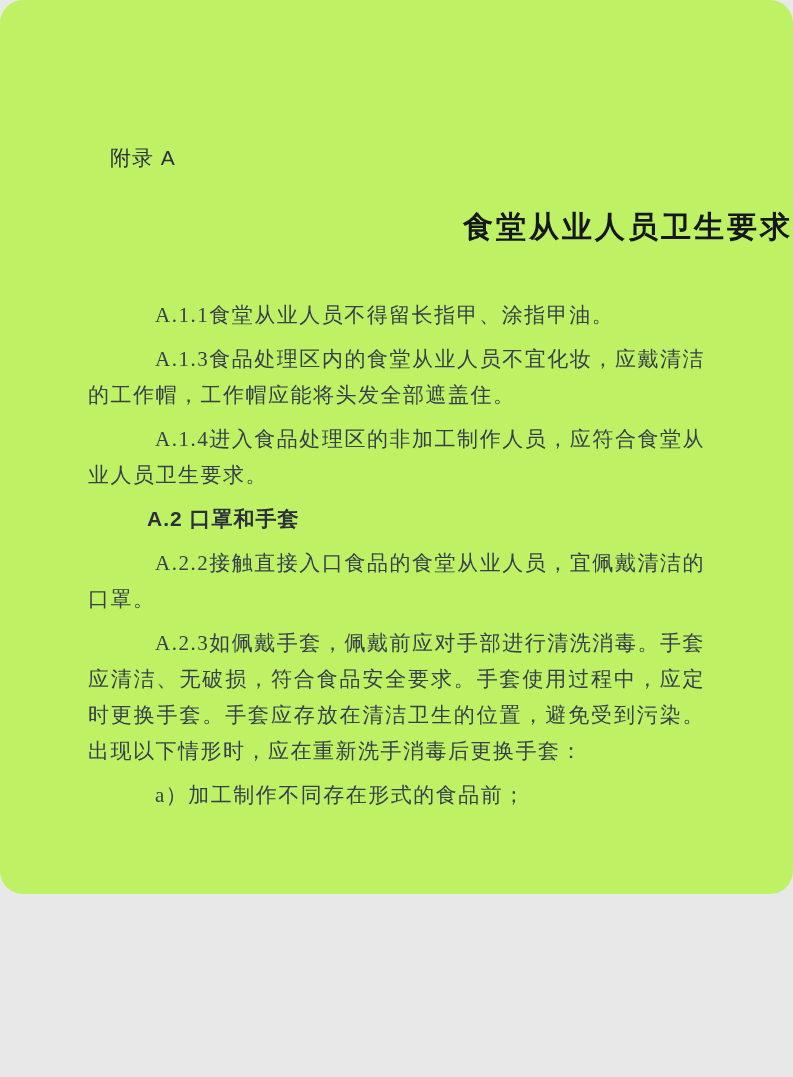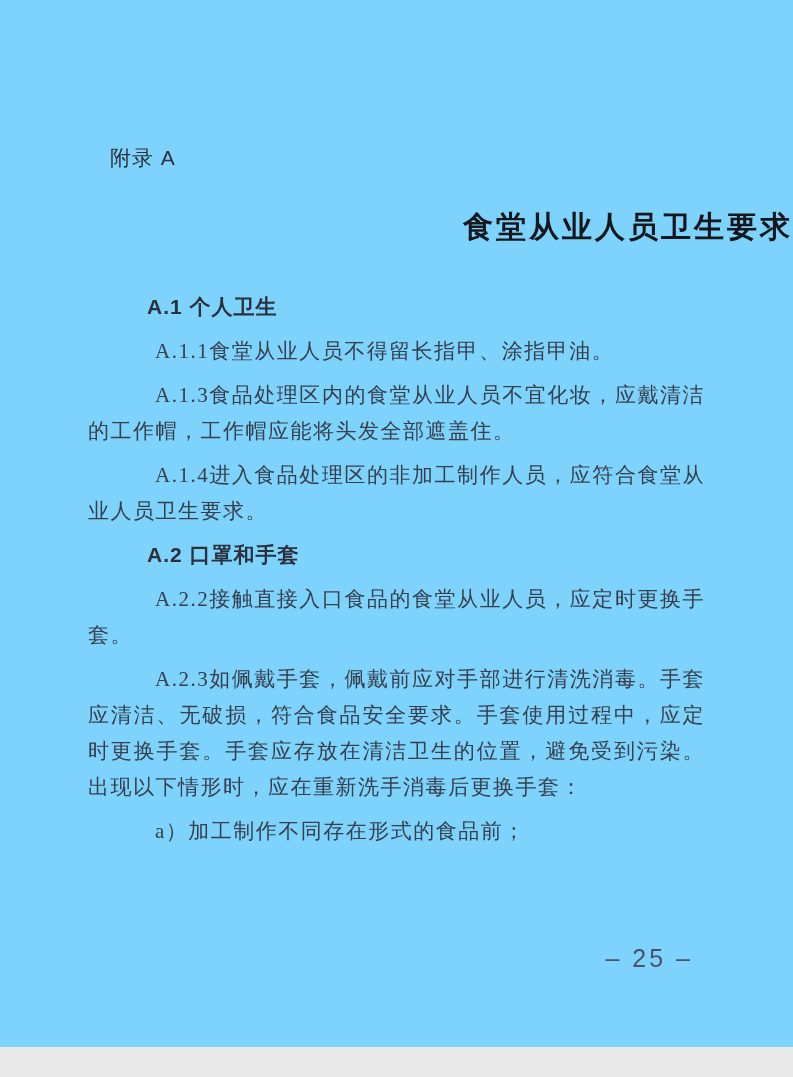--- a/index.html
+++ b/index.html
@@ -3,25 +3,26 @@
 <meta charset="utf-8">
 <style>
   html, body {
     margin: 0;
     padding: 0;
     background: #e8e8e8;
   }
   .page {
     position: relative;
     width: 793px;
-    height: 1047px;
-    background: #7dd3fc;
+    height: 894px;
+    background: #bef264;
     overflow: hidden;
     font-family: "Liberation Serif", serif;
     color: #373e4c;
+    border-radius: 23px;
   }
   .appendix-label {
     position: absolute;
     left: 110px;
     top: 144px;
     font-size: 21px;
     line-height: 28px;
     letter-spacing: 1px;
     color: #2b303c;
     font-family: "Liberation Sans", sans-serif;
@@ -80,33 +81,32 @@
 <body>
 
 <div class="page">
 
   <div class="appendix-label">附录 A</div>
 
   <h1 class="doc-title">食堂从业人员卫生要求</h1>
 
   <div class="body-text">
 
-    <h2 class="sec-heading">A.1 个人卫生</h2>
 
     <p class="para">A.1.1食堂从业人员不得留长指甲、涂指甲油。</p>
 
 
     <p class="para">A.1.3食品处理区内的食堂从业人员不宜化妆，应戴清洁的工作帽，工作帽应能将头发全部遮盖住。</p>
 
     <p class="para">A.1.4进入食品处理区的非加工制作人员，应符合食堂从业人员卫生要求。</p>
 
     <h2 class="sec-heading">A.2 口罩和手套</h2>
 
 
-    <p class="para">A.2.2接触直接入口食品的食堂从业人员，应定时更换手套。</p>
+    <p class="para">A.2.2接触直接入口食品的食堂从业人员，宜佩戴清洁的口罩。</p>
 
     <p class="para">A.2.3如佩戴手套，佩戴前应对手部进行清洗消毒。手套应清洁、无破损，符合食品安全要求。手套使用过程中，应定时更换手套。手套应存放在清洁卫生的位置，避免受到污染。出现以下情形时，应在重新洗手消毒后更换手套：</p>
 
     <p class="para">a）加工制作不同存在形式的食品前；</p>
 
   </div>
 
   <div class="page-number">– 25 –</div>
 
 </div>

